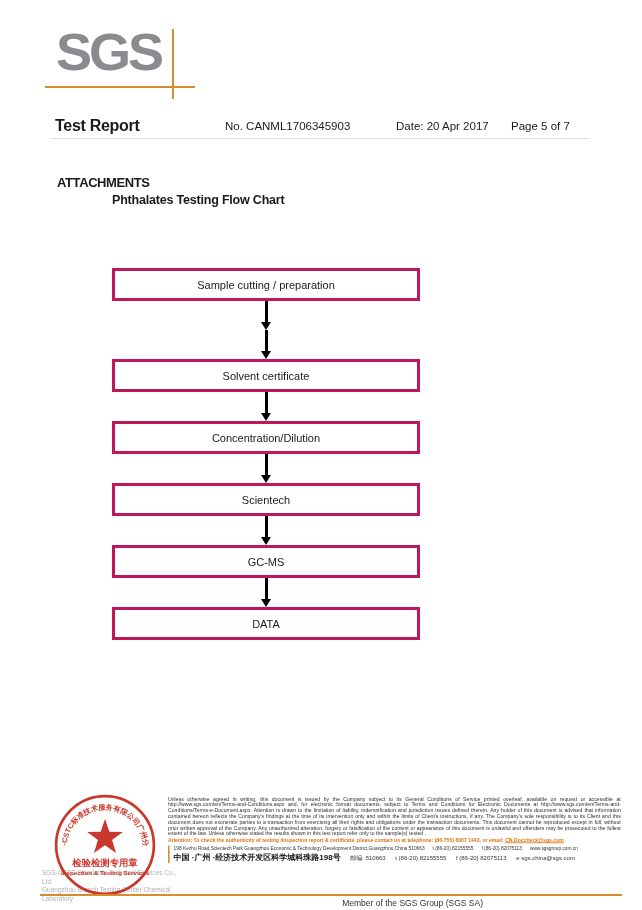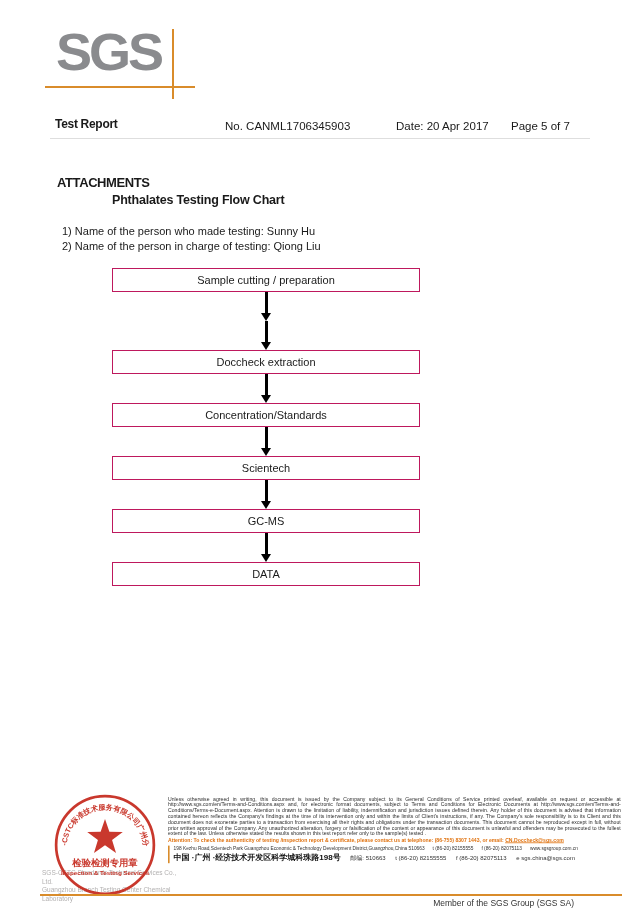--- a/index.html
+++ b/index.html
@@ -8,33 +8,33 @@
     font-family:"Liberation Sans","DejaVu Sans",sans-serif;color:#1a1a1a;
   }
   
   .logo-text{
     position:absolute;left:56px;top:22px;font-size:52px;font-weight:800;
     letter-spacing:-3px;color:#8a8b8e;transform:scaleX(1.04);transform-origin:0 0;
   }
   .crop-h{position:absolute;left:45px;top:86px;width:150px;height:2px;background:#d98c2b;}
   .crop-v{position:absolute;left:172px;top:29px;width:2px;height:70px;background:#d98c2b;}
   
-  .hdr-title{position:absolute;left:55px;top:117px;font-size:12px;font-weight:bold;letter-spacing:-0.3px;}
+  .hdr-title{position:absolute;left:55px;top:117px;font-size:16px;font-weight:bold;letter-spacing:-0.3px;}
   .hdr-no{position:absolute;left:225px;top:120px;font-size:11.5px;}
   .hdr-date{position:absolute;left:396px;top:120px;font-size:11.5px;}
   .hdr-page{position:absolute;left:511px;top:120px;font-size:11.5px;}
   .hdr-line{position:absolute;left:50px;top:138px;width:540px;height:1px;background:#dedede;}
   
   .attach-heading{position:absolute;left:57px;top:175px;font-size:13px;font-weight:bold;letter-spacing:-0.4px;}
   .chart-title{position:absolute;left:112px;top:193px;width:308px;text-align:left;font-size:12.5px;font-weight:bold;letter-spacing:-0.2px;}
   .notes{position:absolute;left:62px;top:224px;font-size:11px;line-height:15px;}
   
   .flowchart{position:absolute;left:112px;top:268px;width:308px;display:flex;flex-direction:column;}
   .fc-box{
-    box-sizing:border-box;height:24px;border:1px solid #be185d;background:#fff;
+    box-sizing:border-box;height:33px;border:3px solid #be185d;background:#fff;
     display:flex;align-items:center;justify-content:center;font-size:11px;
   }
   .fc-arrow{height:29px;display:flex;flex-direction:column;align-items:center;justify-content:flex-start;}
   .fc-arrow .stem{width:3px;flex:1 1 auto;background:#000;}
   .fc-arrow .head{width:0;height:0;border-left:5px solid transparent;border-right:5px solid transparent;border-top:8px solid #000;}
   
   .company-lines{position:absolute;left:42px;top:869px;width:135px;font-size:6.5px;line-height:8.5px;color:#b3b1b1;}
   .stamp{position:absolute;left:53px;top:793px;width:104px;height:104px;opacity:0.92;}
   .footer-col{
     position:absolute;left:168px;top:796px;width:566px;
@@ -42,60 +42,56 @@
   }
   .disclaimer{font-size:6.4px;line-height:7.2px;text-align:justify;color:#2b2b2b;letter-spacing:0.05px;}
   .attention{margin-top:1px;font-size:6.4px;line-height:7.2px;font-weight:bold;color:#e0720f;}
   .attention .email{text-decoration:underline;cursor:pointer;}
   .addr-block{margin-top:3px;border-left:2px solid #d98c2b;padding-left:5px;}
   .addr-row1{display:flex;gap:10px;font-size:6px;color:#333;align-items:baseline;white-space:nowrap;}
   .addr-row2{display:flex;gap:12px;align-items:baseline;margin-top:2px;white-space:nowrap;}
   .addr-cn{font-size:10px;font-weight:bold;color:#111;}
   .addr-sm{font-size:7.5px;color:#333;}
   .orange-rule{position:absolute;left:40px;top:894px;width:582px;height:2px;background:#d98c2b;}
-  .member{position:absolute;left:0;top:898px;width:574px;text-align:right;font-size:8.5px;color:#333;}
+  .member{position:absolute;left:0;top:898px;width:483px;text-align:right;font-size:8.5px;color:#333;}
 </style>
 </head>
 <body>
 
 <div class="page">
 
   <div class="logo-text">SGS</div>
   <div class="crop-h"></div>
   <div class="crop-v"></div>
 
   <div class="hdr-title">Test Report</div>
   <div class="hdr-no">No. CANML1706345903</div>
   <div class="hdr-date">Date: 20 Apr 2017</div>
   <div class="hdr-page">Page 5 of 7</div>
   <div class="hdr-line"></div>
 
   <div class="attach-heading">ATTACHMENTS</div>
   <div class="chart-title">Phthalates Testing Flow Chart</div>
-  <div class="notes">
-    <div>1) Name of the person who made testing: Sunny Hu</div>
-    <div>2) Name of the person in charge of testing: Qiong Liu</div>
-  </div>
 
   <div class="flowchart">
     <div class="fc-box">Sample cutting / preparation</div>
     <div class="fc-arrow">
         <div class="stem"></div>
         <div class="head"></div>
       </div>
     <div class="fc-arrow">
         <div class="stem"></div>
         <div class="head"></div>
       </div>
-    <div class="fc-box">Doccheck extraction</div>
+    <div class="fc-box">Solvent certificate</div>
     <div class="fc-arrow">
         <div class="stem"></div>
         <div class="head"></div>
       </div>
-    <div class="fc-box">Concentration/Standards</div>
+    <div class="fc-box">Concentration/Dilution</div>
     <div class="fc-arrow">
         <div class="stem"></div>
         <div class="head"></div>
       </div>
     <div class="fc-box">Scientech</div>
     <div class="fc-arrow">
         <div class="stem"></div>
         <div class="head"></div>
       </div>
     <div class="fc-box">GC-MS</div>

